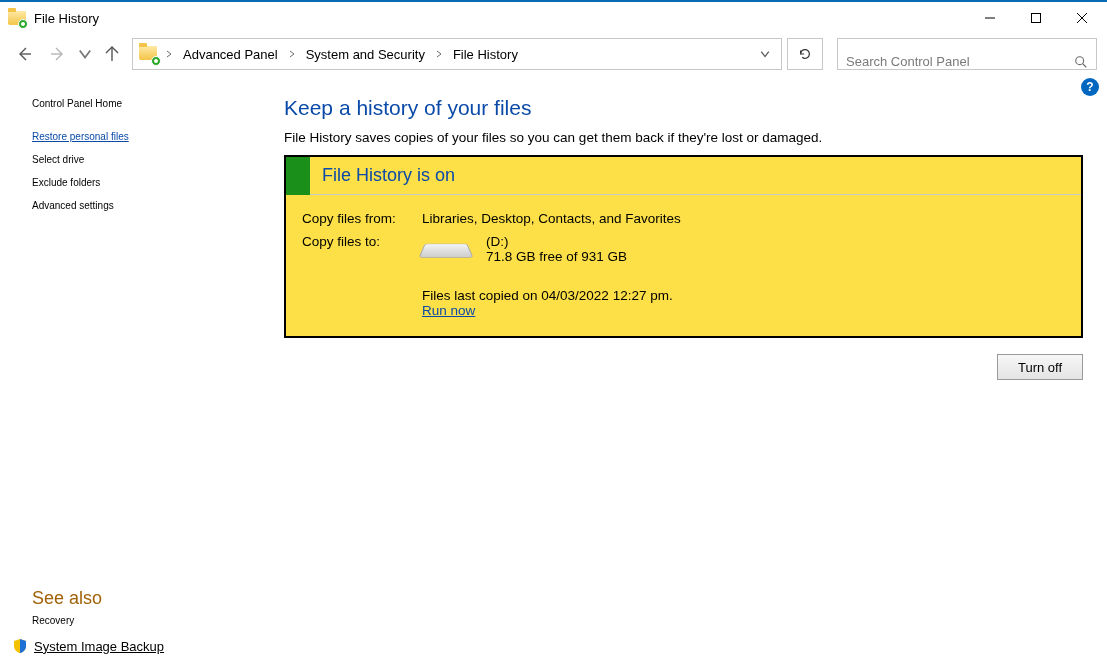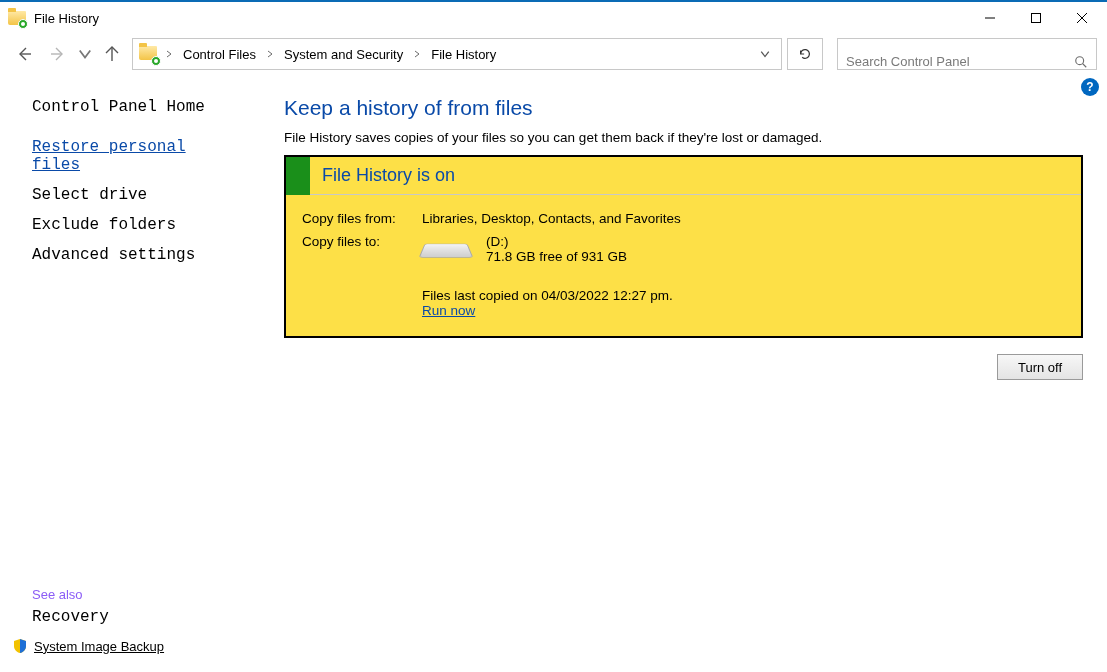--- a/index.html
+++ b/index.html
@@ -78,24 +78,24 @@
   }
   .help-badge {
     position: absolute; right: 8px; top: 4px; width:18px; height:18px;
     border-radius:50%; background:#0067c0; color:#fff; font-size:12px;
     font-weight:bold; display:flex; align-items:center; justify-content:center;
   }
   .sidebar {
     width: 240px; padding: 18px 20px 12px 32px;
     display:flex; flex-direction:column;
   }
-  .sidebar a, .sidebar .side-link { text-decoration:none; color:#000; display:block; padding: 6px 0; font-size:16px; cursor:default;font-family:Liberation Mono, monospace; }
+  .sidebar a, .sidebar .side-link { text-decoration:none; color:#000; display:block; padding: 6px 0; font-size:10px; cursor:default; }
   .sidebar .side-head { color:#000; padding-bottom:10px; }
   .sidebar .active { color:#0a4aa8; text-decoration:underline; }
-  .sidebar .see-also { color:#8b5cf6; margin-top:auto; padding-top:20px; font-size:13px; }
+  .sidebar .see-also { color:#a16207; margin-top:auto; padding-top:20px; font-size:18px; }
   .sidebar .shield-row { display:flex; align-items:center; gap:6px; padding:6px 0; margin-left:-20px;text-decoration:underline; }
 
   .main {
     flex:1; padding: 22px 24px 10px 44px;
   }
   .main h1 {
     color:#0a4aa8; font-weight:400; font-size:21px; margin-bottom:10px;
   }
   .main .subtitle { font-size:13.5px; margin-bottom:10px; }
   .panel {
@@ -203,21 +203,21 @@
   <div class="addressbar">
     <div class="addr-icon">
       <div class="folder-icon"></div>
         <div class="folder-badge"></div>
     </div>
     <div class="crumb-sep">
         <svg viewBox="0 0 8 8">
           <path d="M2 1 L6 4 L2 7" fill="none" stroke="currentColor" stroke-width="1"></path>
         </svg>
       </div>
-    <div class="crumb">Control Files</div>
+    <div class="crumb">Advanced Panel</div>
     <div class="crumb-sep">
         <svg viewBox="0 0 8 8">
           <path d="M2 1 L6 4 L2 7" fill="none" stroke="currentColor" stroke-width="1"></path>
         </svg>
       </div>
     <div class="crumb">System and Security</div>
     <div class="crumb-sep">
         <svg viewBox="0 0 8 8">
           <path d="M2 1 L6 4 L2 7" fill="none" stroke="currentColor" stroke-width="1"></path>
         </svg>
@@ -261,21 +261,21 @@
     <div class="shield-row">
       <svg class="shield-svg" viewBox="0 0 16 16">
         <path d="M8 1 L14 3 V8 C14 12 11 14.5 8 15 C5 14.5 2 12 2 8 V3 Z" fill="#f2c200"></path>
         <path d="M8 1 L14 3 V8 C14 12 11 14.5 8 15 V1 Z" fill="#1e6fd6"></path>
       </svg>
       <span>System Image Backup</span>
     </div>
   </div>
 
   <div class="main">
-    <h1>Keep a history of from files</h1>
+    <h1>Keep a history of your files</h1>
     <div class="subtitle">File History saves copies of your files so you can get them back if they're lost or damaged.</div>
 
     <div class="panel">
       <div class="panel-head">
         <div class="green-block"></div>
         <div class="ph-title">File History is on</div>
       </div>
       <div class="panel-body">
         <div class="row">
           <div class="label">Copy files from:</div>

